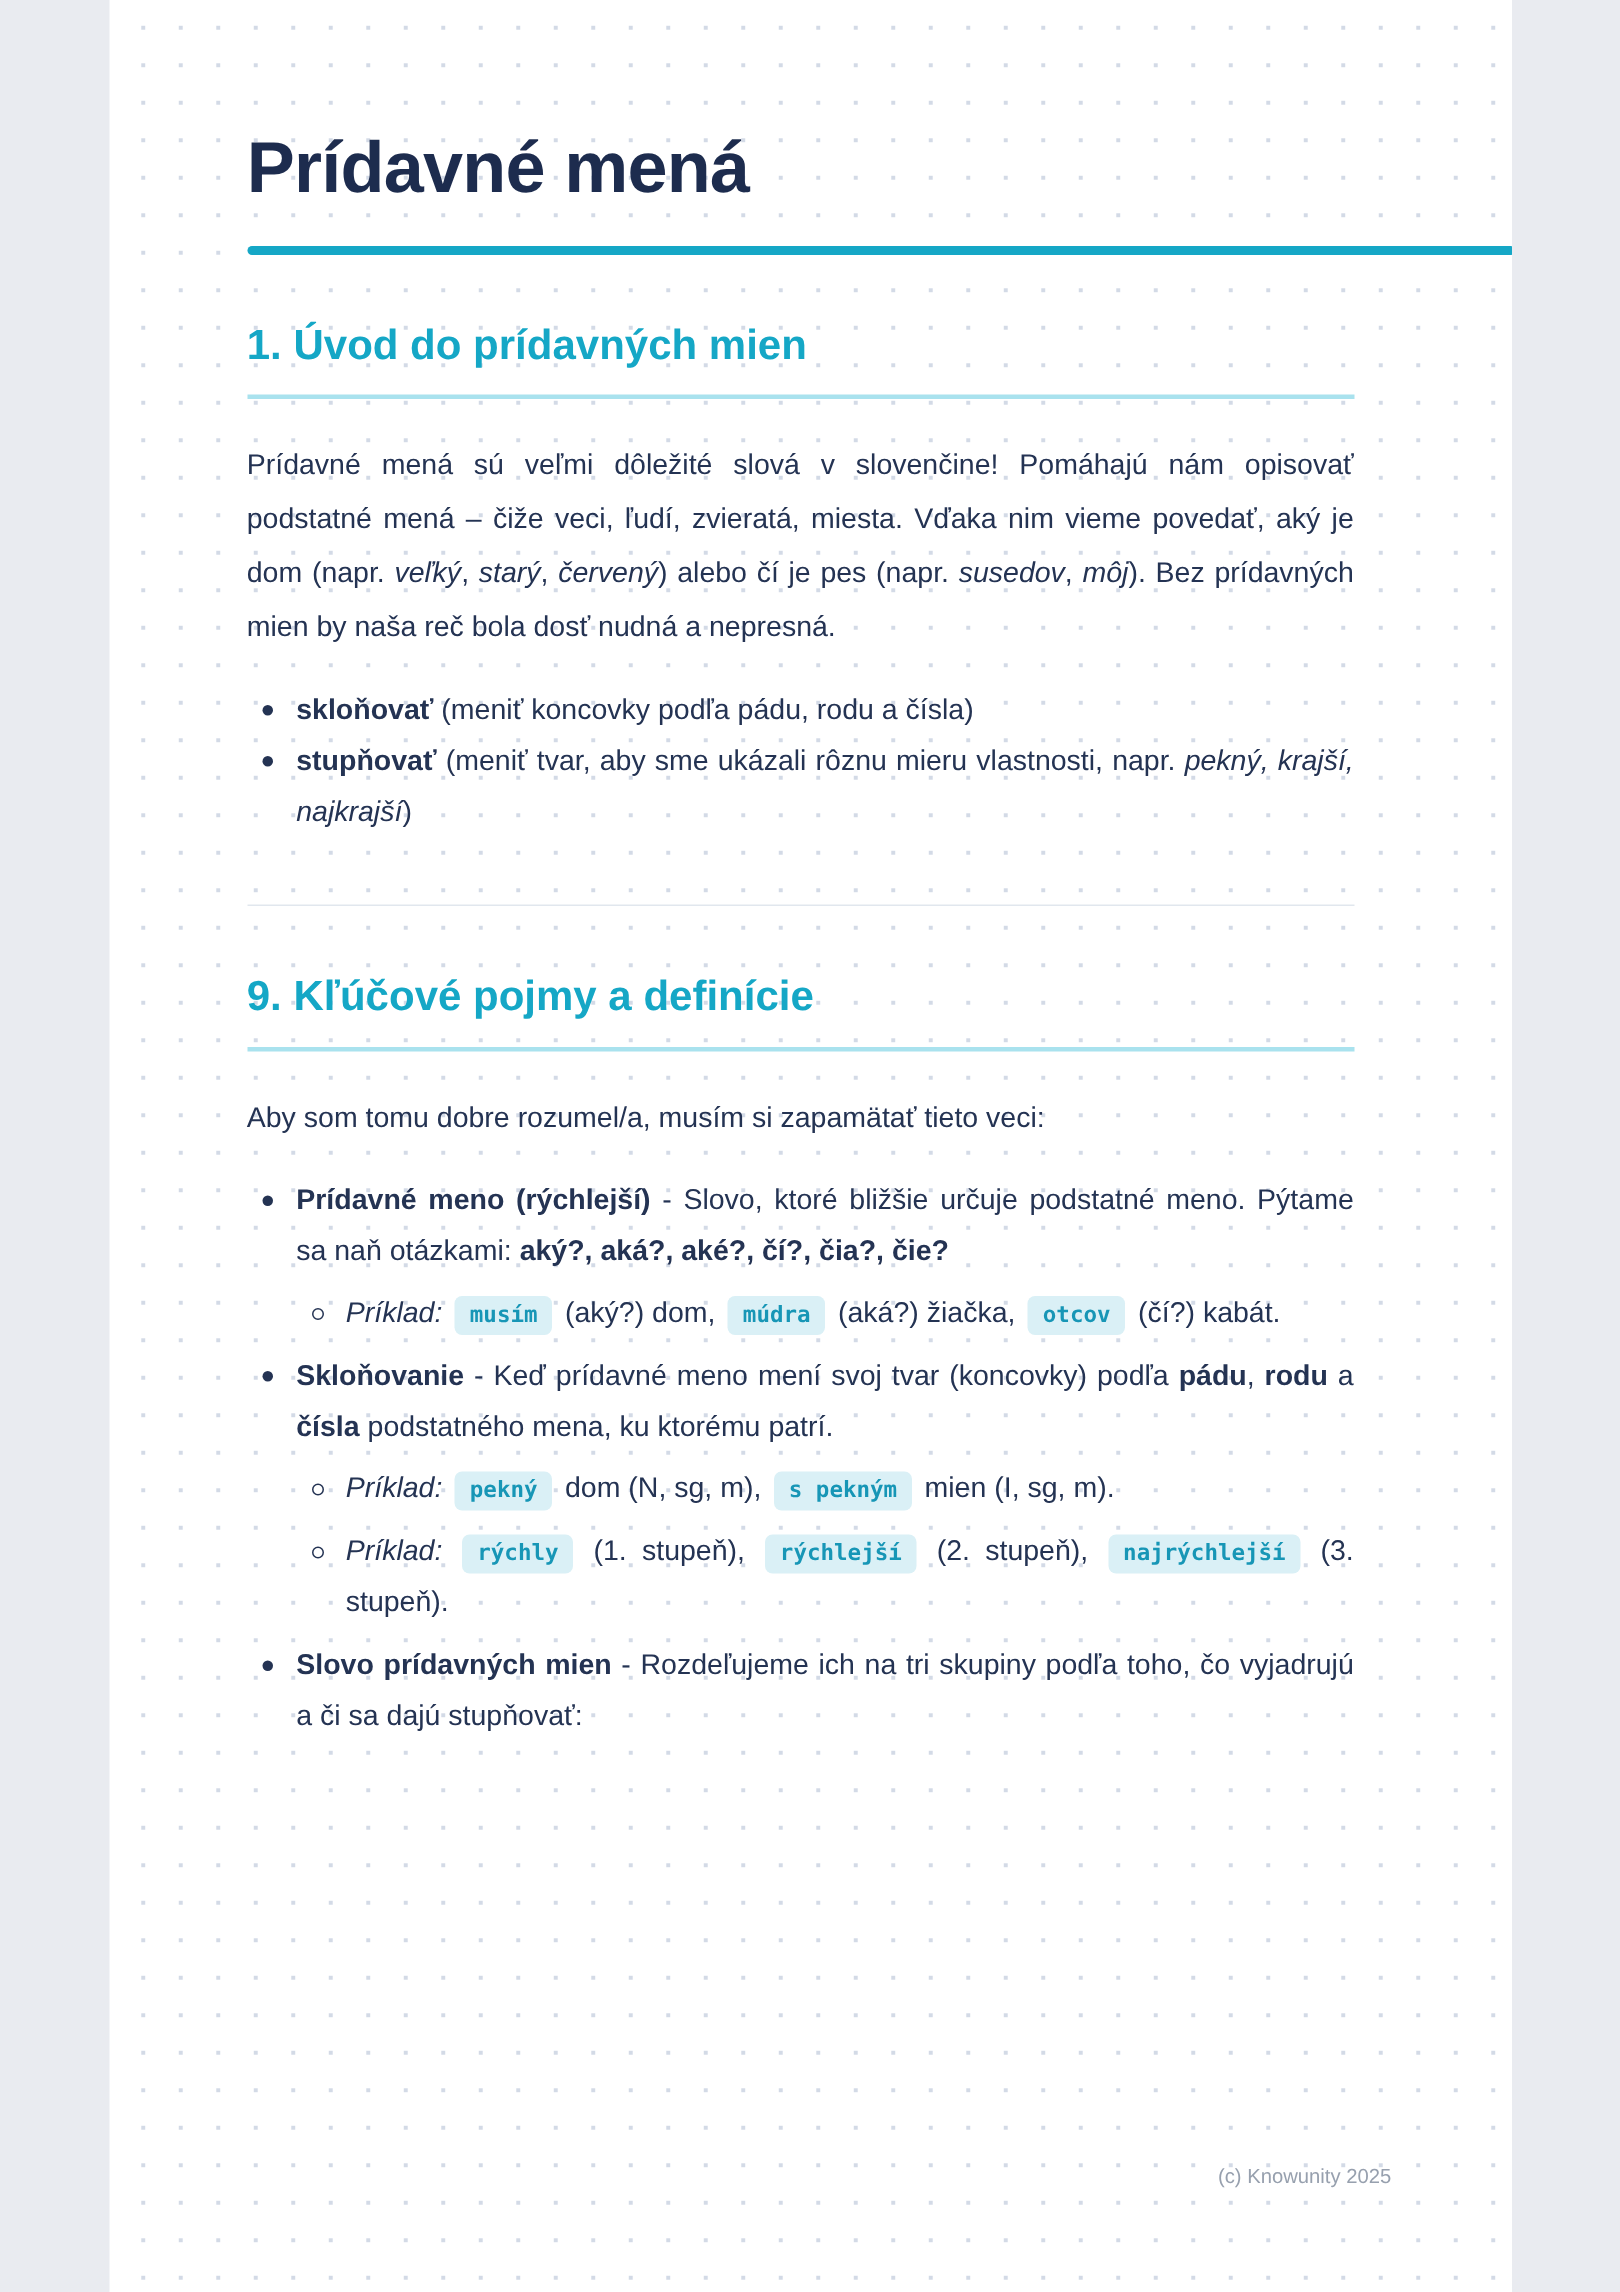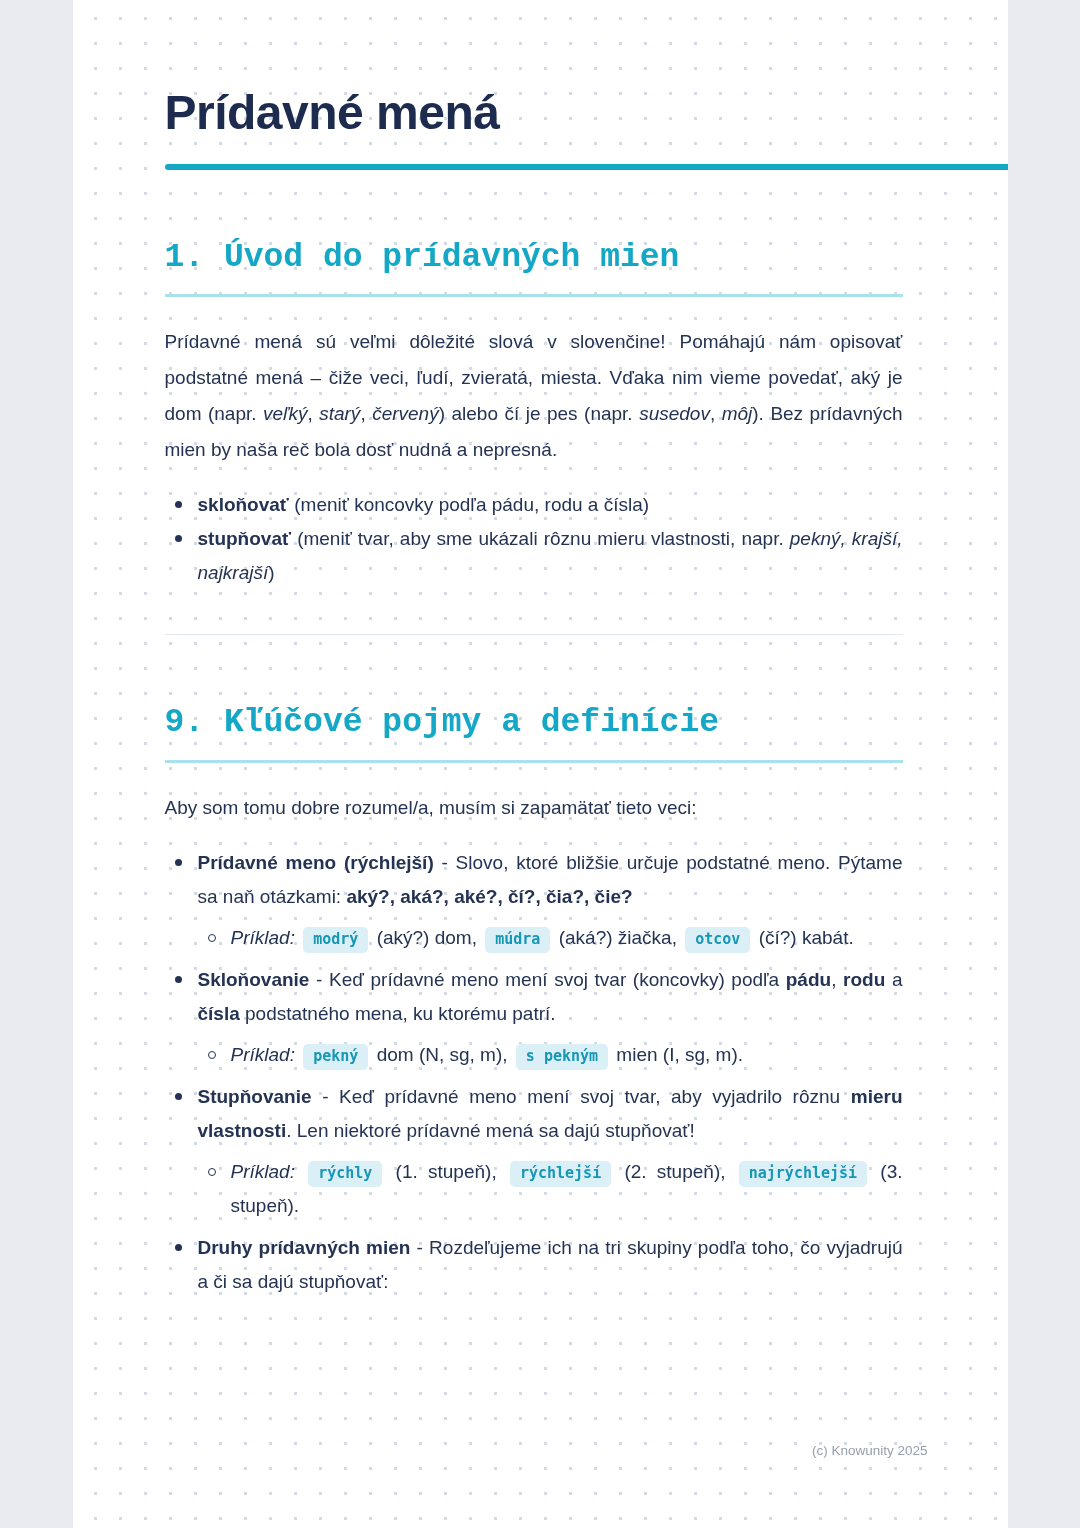--- a/index.html
+++ b/index.html
@@ -39,26 +39,25 @@
     letter-spacing:-0.5px;
     color:var(--title,#1d2c4e);
   }
   .title-bar{
     margin-top:24px;
     width:845px;height:6px;
     border-radius:3px;
     background:var(--accent,#15a7c6);
   }
   h2{
-    margin:68px 0 0;
-    font-size:33px;
+    margin:43px 0 0;
+    font-size:28px;
     line-height:1.2;
     font-weight:800;
     color:var(--accent,#15a7c6);
-    font-family:Liberation Mono, monospace;
   }
   .h2-bar{
     margin-top:17px;
     width:738px;height:3px;
     background:var(--accent-light,#a9e2ee);
   }
   p.body{
     margin:27px 0 0;
     font-size:19px;
     line-height:36px;
@@ -158,50 +157,46 @@
 
     <div class="list">
 
       <div class="group">
         <div class="li">
           <span class="marker"></span>
           <span class="li-text"><span class="sg-b">Prídavné meno (rýchlejší)</span><span class="sg-n"> - Slovo, ktoré bližšie určuje podstatné meno. Pýtame sa naň otázkami: </span><span class="sg-b">aký?, aká?, aké?, čí?, čia?, čie?</span></span>
         </div>
         <div class="li sub">
           <span class="marker"></span>
-          <span class="li-text"><span class="sg-i">Príklad:</span><span class="sg-n"> </span><span class="sg-chip">modrý</span><span class="sg-n"> (aký?) dom, </span><span class="sg-chip">múdra</span><span class="sg-n"> (aká?) žiačka, </span><span class="sg-chip">otcov</span><span class="sg-n"> (čí?) kabát.</span></span>
+          <span class="li-text"><span class="sg-i">Príklad:</span><span class="sg-n"> </span><span class="sg-chip">musím</span><span class="sg-n"> (aký?) dom, </span><span class="sg-chip">múdra</span><span class="sg-n"> (aká?) žiačka, </span><span class="sg-chip">otcov</span><span class="sg-n"> (čí?) kabát.</span></span>
         </div>
       </div>
 
       <div class="group">
         <div class="li">
           <span class="marker"></span>
           <span class="li-text"><span class="sg-b">Skloňovanie</span><span class="sg-n"> - Keď prídavné meno mení svoj tvar (koncovky) podľa </span><span class="sg-b">pádu</span><span class="sg-n">, </span><span class="sg-b">rodu</span><span class="sg-n"> a </span><span class="sg-b">čísla</span><span class="sg-n"> podstatného mena, ku ktorému patrí.</span></span>
         </div>
         <div class="li sub">
           <span class="marker"></span>
           <span class="li-text"><span class="sg-i">Príklad:</span><span class="sg-n"> </span><span class="sg-chip">pekný</span><span class="sg-n"> dom (N, sg, m), </span><span class="sg-chip">s pekným</span><span class="sg-n"> mien (I, sg, m).</span></span>
         </div>
       </div>
 
       <div class="group">
+        <div class="li sub">
+          <span class="marker"></span>
+          <span class="li-text"><span class="sg-i">Príklad:</span><span class="sg-n"> </span><span class="sg-chip">rýchly</span><span class="sg-n"> (1. stupeň), </span><span class="sg-chip">rýchlejší</span><span class="sg-n"> (2. stupeň), </span><span class="sg-chip">najrýchlejší</span><span class="sg-n"> (3. stupeň).</span></span>
+        </div>
+      </div>
+
+      <div class="group">
         <div class="li">
           <span class="marker"></span>
-          <span class="li-text"><span class="sg-b">Stupňovanie</span><span class="sg-n"> - Keď prídavné meno mení svoj tvar, aby vyjadrilo rôznu </span><span class="sg-b">mieru vlastnosti</span><span class="sg-n">. Len niektoré prídavné mená sa dajú stupňovať!</span></span>
-        </div>
-        <div class="li sub">
-          <span class="marker"></span>
-          <span class="li-text"><span class="sg-i">Príklad:</span><span class="sg-n"> </span><span class="sg-chip">rýchly</span><span class="sg-n"> (1. stupeň), </span><span class="sg-chip">rýchlejší</span><span class="sg-n"> (2. stupeň), </span><span class="sg-chip">najrýchlejší</span><span class="sg-n"> (3. stupeň).</span></span>
-        </div>
-      </div>
-
-      <div class="group">
-        <div class="li">
-          <span class="marker"></span>
-          <span class="li-text"><span class="sg-b">Druhy prídavných mien</span><span class="sg-n"> - Rozdeľujeme ich na tri skupiny podľa toho, čo vyjadrujú a či sa dajú stupňovať:</span></span>
+          <span class="li-text"><span class="sg-b">Slovo prídavných mien</span><span class="sg-n"> - Rozdeľujeme ich na tri skupiny podľa toho, čo vyjadrujú a či sa dajú stupňovať:</span></span>
         </div>
       </div>
 
     </div>
   </div>
 
   <div class="footer">(c) Knowunity 2025</div>
 </div>
 
 </body></html>

